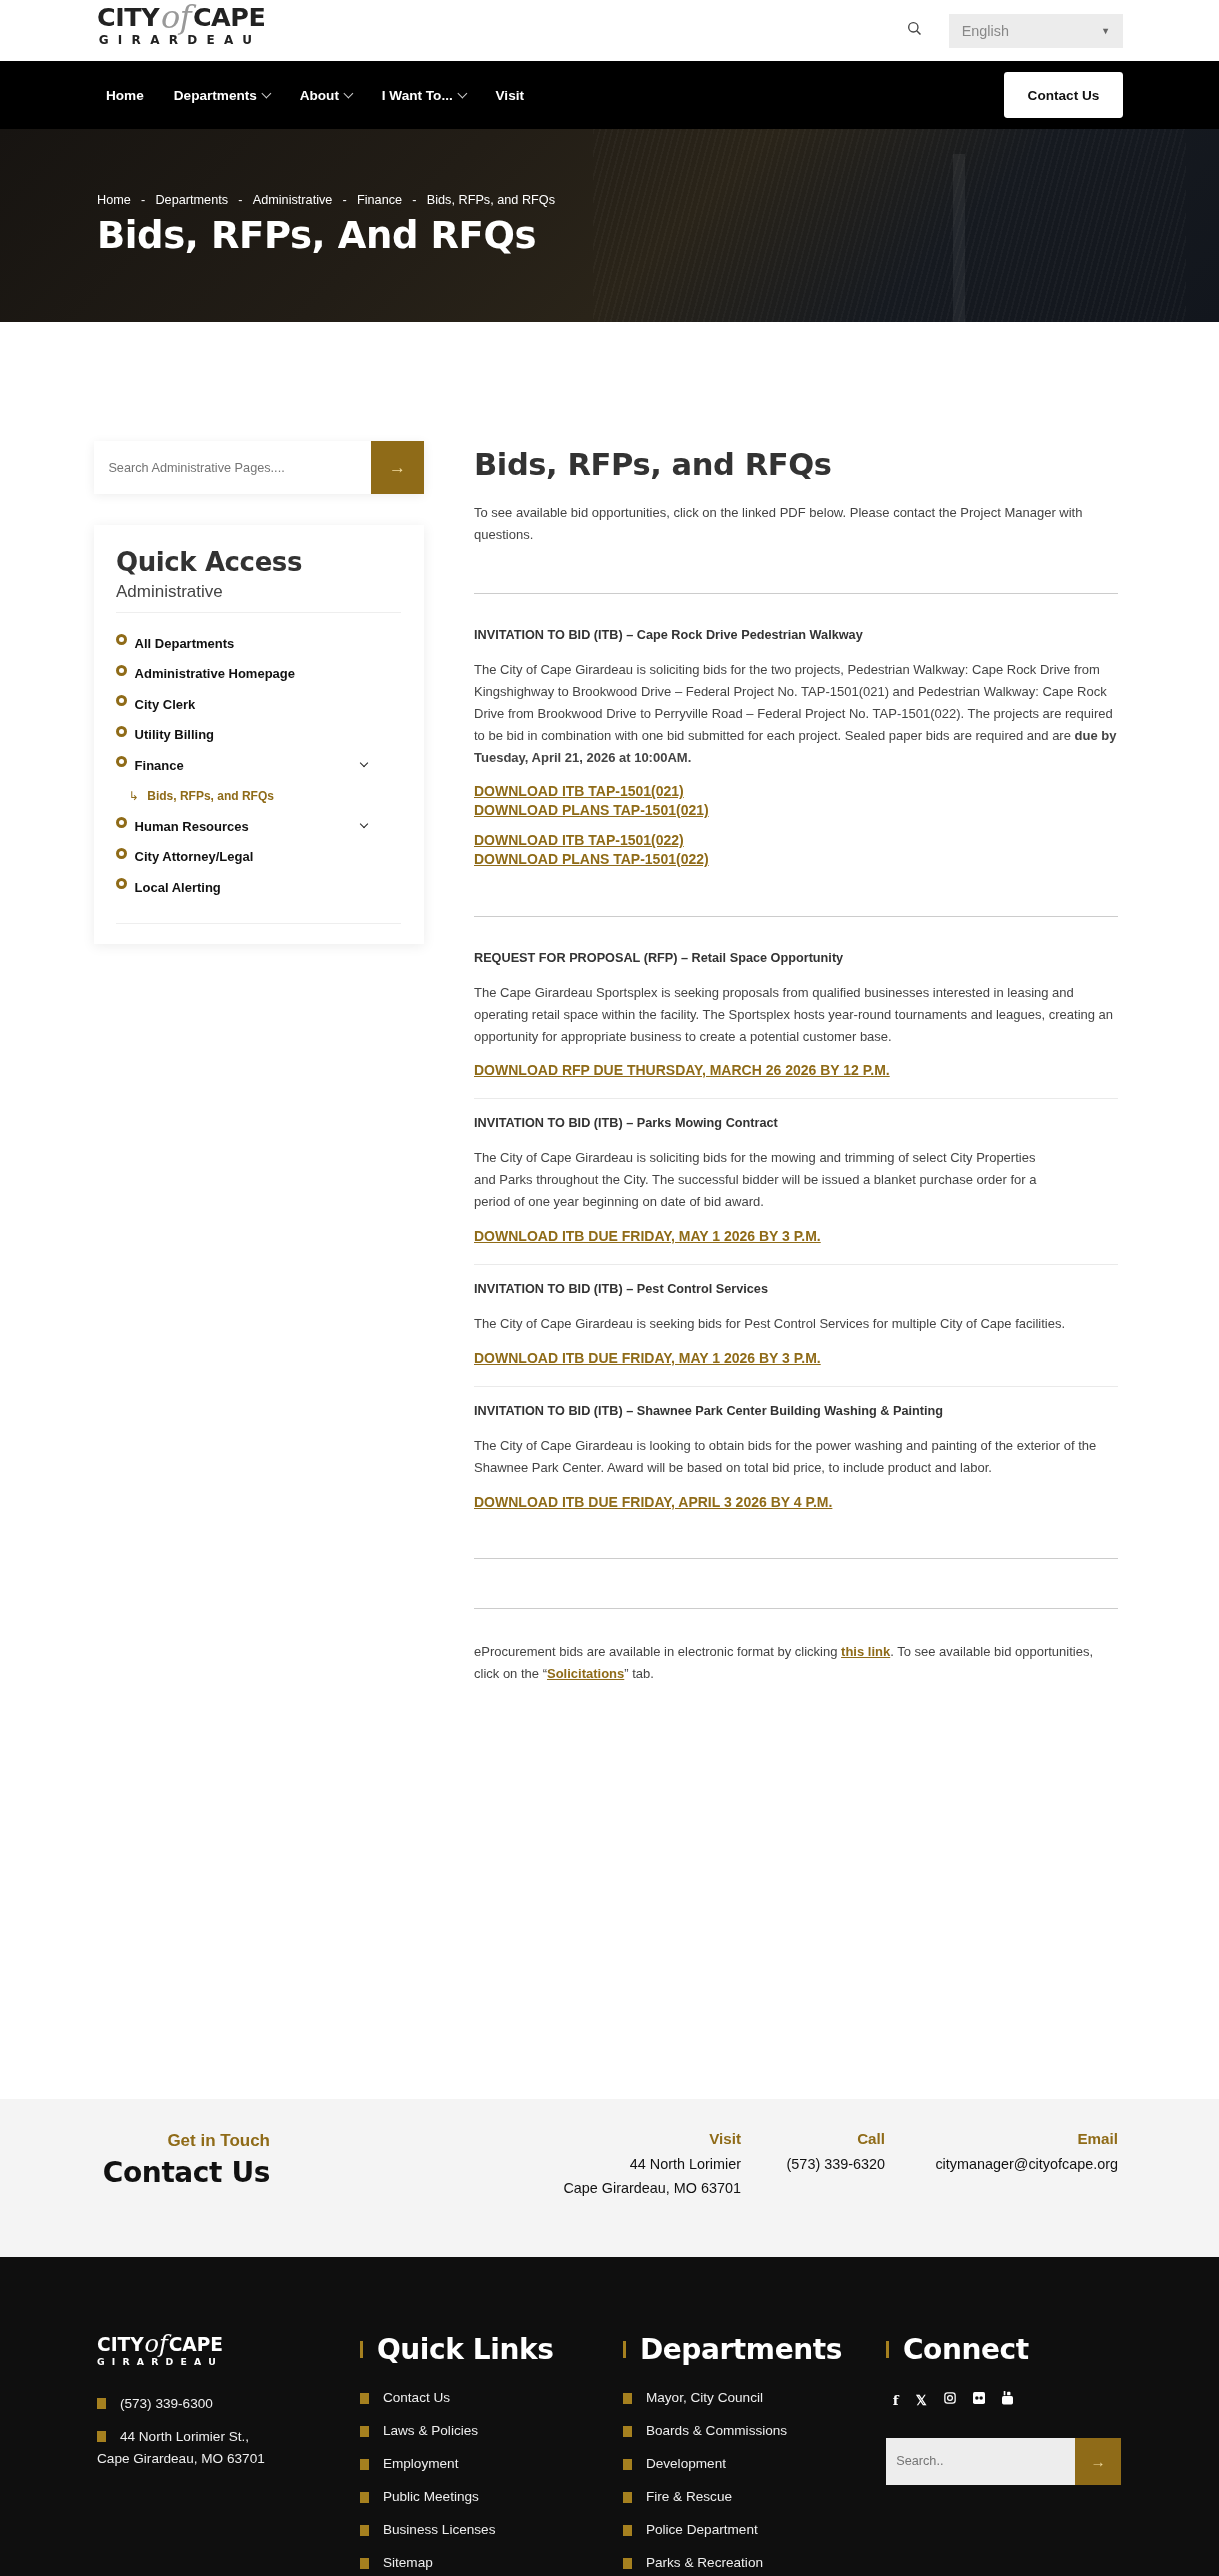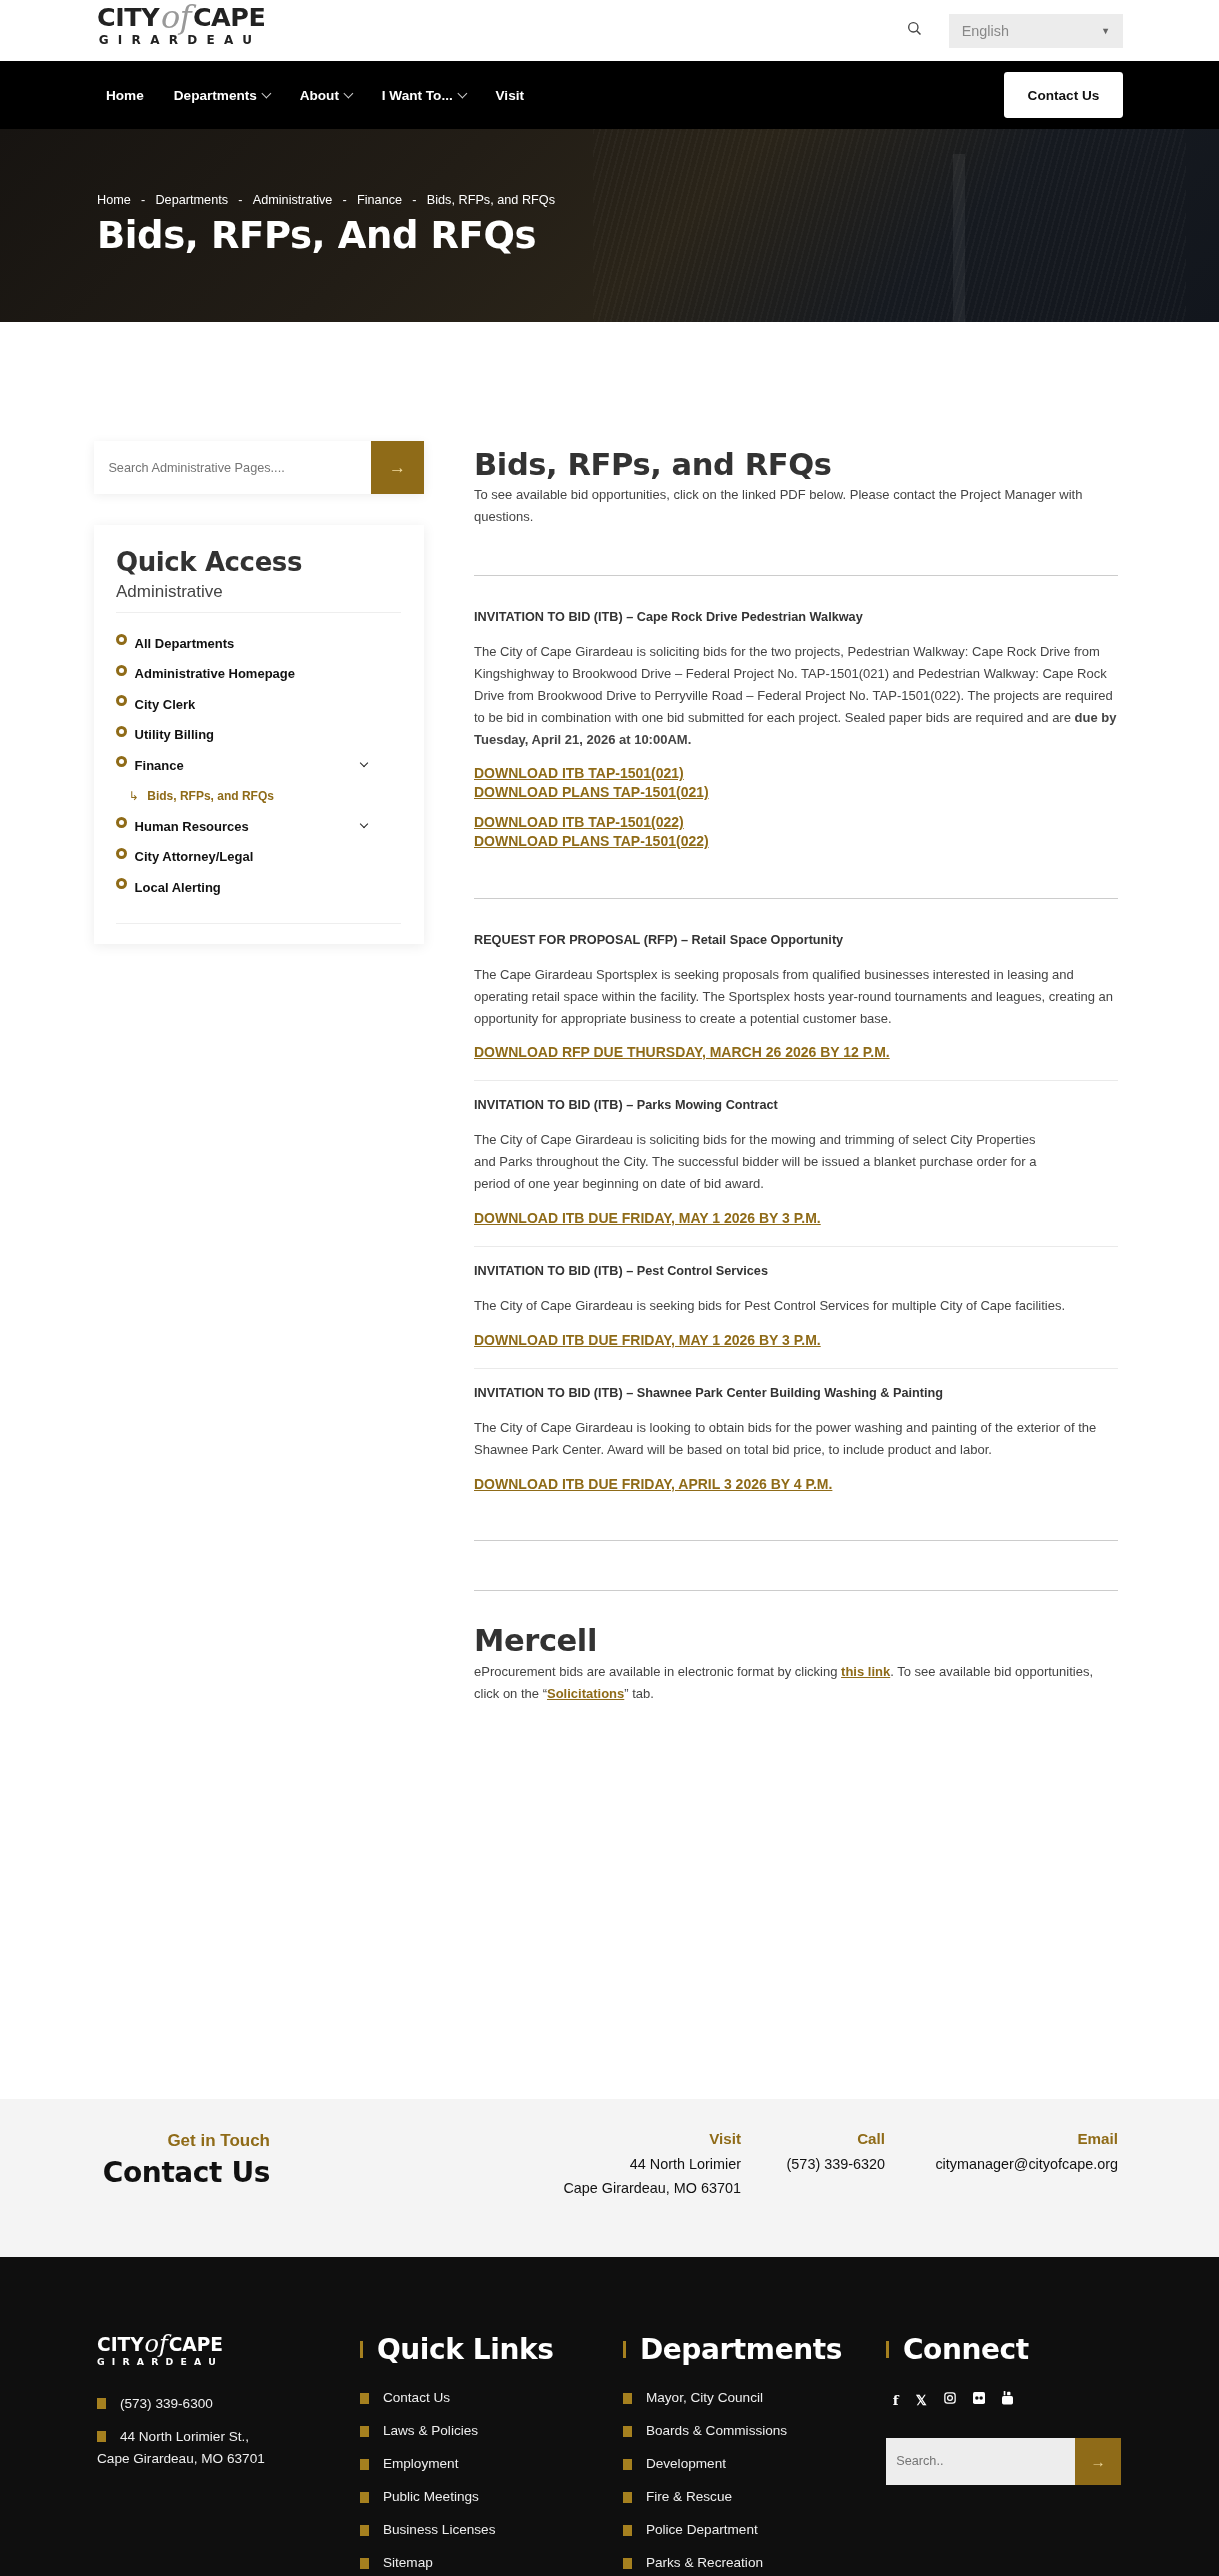--- a/index.html
+++ b/index.html
@@ -42,21 +42,21 @@
 .qa ul{list-style:none}
 .qa li{display:flex;align-items:center;font-weight:bold;font-size:13px;color:#111;height:30.5px;position:relative;width:285px}
 .qa li .dot{width:11px;height:11px;border-radius:50%;border:3px solid #8f6b18;margin-right:7.6px;margin-top:-6.8px}
 .qa li .chev{position:absolute;right:34px;top:10.2px;width:6px;height:6px;border-right:1.7px solid #222;border-bottom:1.7px solid #222;transform:rotate(45deg)}
 .qa li.child{padding-left:12.7px;color:#8f6b18;font-size:12px;height:30.5px}
 .qa li.child .arrow{margin-right:8.5px;font-weight:normal;font-size:12px}
 .qa .bottom-rule{border-top:1.7px solid #eee;margin-top:20.3px;width:285px}
 .content{position:absolute;left:474px;top:125px;width:644px;color:#444}
 .content h2.title{font-family:"DejaVu Sans",sans-serif;font-size:30.5px;color:#333;font-weight:bold;letter-spacing:-0.4px;line-height:1.2}
 .content p{font-size:13px;line-height:22px;color:#444}
-.intro{margin-top:0}
+.intro{margin-top:18px}
 .rule{border:none;border-top:1.7px solid #ccc}
 .rule.light{border-top:1.3px solid #eaeaea}
 .item h3{font-size:12.7px;font-weight:bold;color:#333;margin-bottom:17px}
 .item p{margin-bottom:13.6px}
 .item .dl{display:block;color:#8f6b18;font-weight:bold;text-decoration:underline;font-size:14px;line-height:18.6px}
 .item .dl.gap{margin-top:12px}
 .content .m-title{font-family:"DejaVu Sans",sans-serif;font-size:30.5px;font-weight:bold;color:#333;letter-spacing:-0.4px}
 .link-in{color:#8f6b18;font-weight:bold;text-decoration:underline}
 
 .contact-band{height:158px;background:#f4f4f4;position:relative}
@@ -241,21 +241,20 @@
 
     <div class="item" style="margin-top:17px">
       <h3>INVITATION TO BID (ITB) – Shawnee Park Center Building Washing &amp; Painting</h3>
       <p>The City of Cape Girardeau is looking to obtain bids for the power washing and painting of the exterior of the Shawnee Park Center. Award will be based on total bid price, to include product and labor.</p>
       <a class="dl">DOWNLOAD ITB DUE FRIDAY, APRIL 3 2026 BY 4 P.M.</a>
     </div>
     <hr class="rule" style="margin-top:47px">
     <hr class="rule" style="margin-top:49px">
 
     <div class="mercell" style="margin-top:32px">
-      <h2 class="m-title">Mercell</h2>
       <p style="margin-top:3.4px"><span>eProcurement bids are available in electronic format by clicking </span><a class="link-in">this link</a><span>. To see available bid opportunities, click on the “</span><a class="link-in">Solicitations</a><span>” tab.</span></p>
     </div>
   </section>
 </div>
 
 <div class="contact-band">
   <div class="cb-left">
     <div class="kicker">Get in Touch</div>
     <div class="big">Contact Us</div>
   </div>

